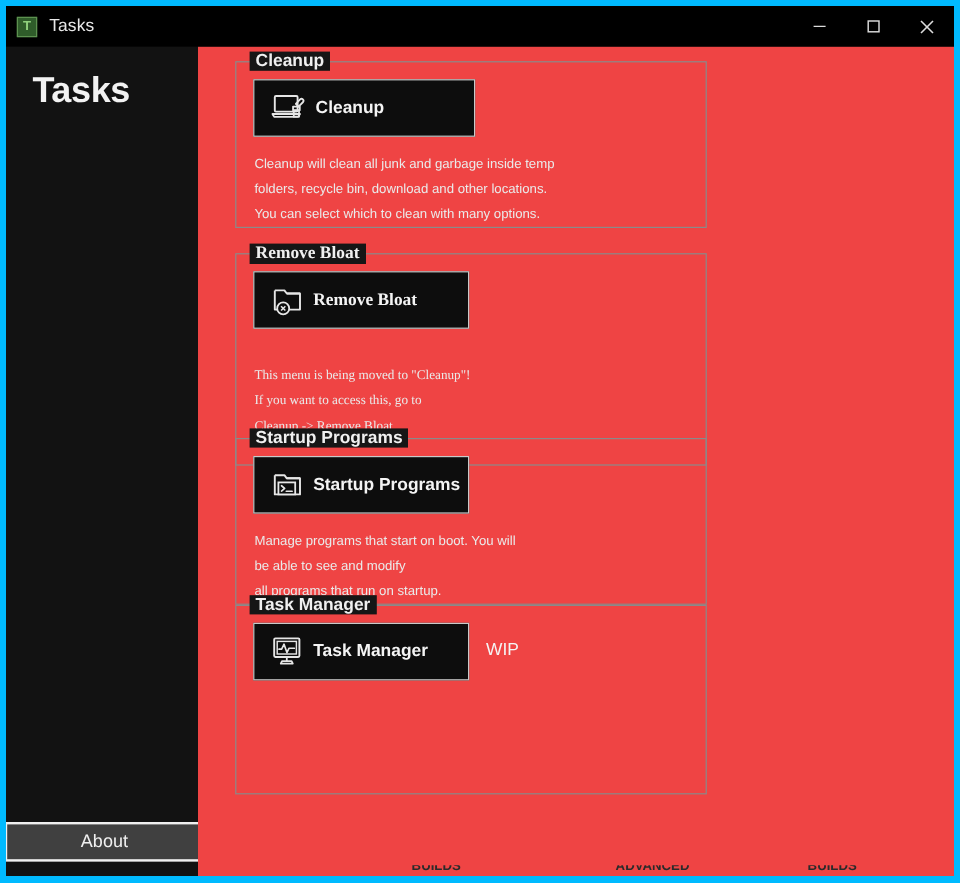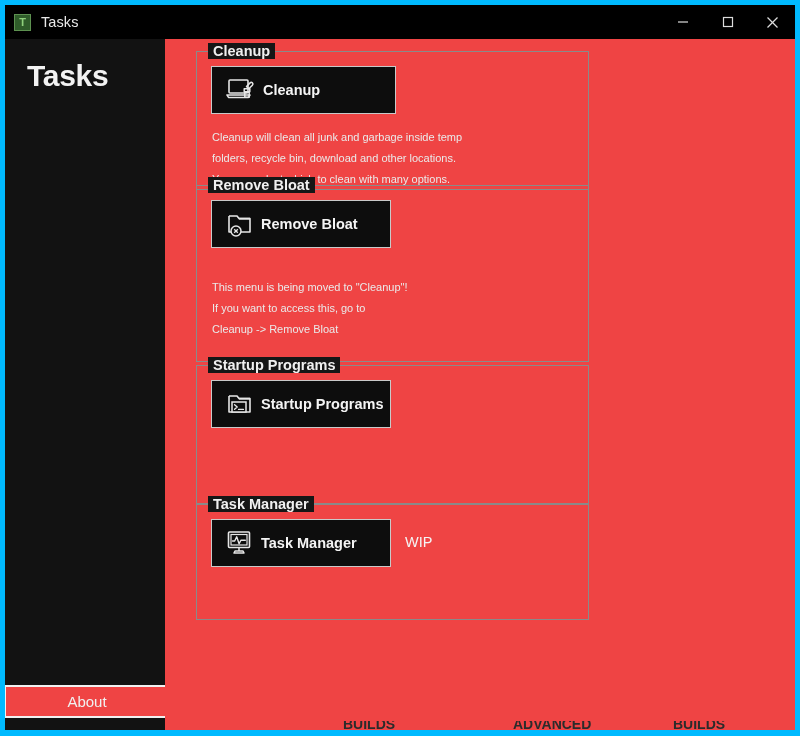--- a/index.html
+++ b/index.html
@@ -104,21 +104,21 @@
     color: #f2f2f2;
     letter-spacing: -0.3px;
   }
 
   #about-button {
     position: absolute;
     left: -1px;
     bottom: 12px;
     width: 166px;
     height: 33px;
-    background: #ef4444;
+    background: #404040;
     border: 2px solid #f0f0f0;
     color: #f0f0f0;
     font-size: 15px;
     display: flex;
     align-items: center;
     justify-content: center;
     cursor: pointer;
   }
 
   #content {
@@ -185,23 +185,23 @@
 
   .wip-badge {
     position: absolute;
     font-size: 14.5px;
     font-weight: normal;
     color: #f4f4f4;
   }
 
   
   #group-cleanup  { top: 12px;  height: 139px; }
-  #group-bloat    { top: 146px; height: 177px; }
+  #group-bloat    { top: 172px; height: 177px; font-family: Liberation Serif, serif; }
   #group-startup  { top: 314px; height: 139px; margin-top: 12px; }
-  #group-taskmgr  { top: 465px; height: 116px; }
+  #group-taskmgr  { top: 465px; height: 158px; }
 
   #desc-cleanup { top: 75px; }
   #desc-bloat   { top: 75px; margin-top: 16px; }
   #desc-startup { top: 75px; }
   #desc-taskmgr { top: 84px; }
 
   #btn-cleanup { width: 185px; }
   #btn-bloat   { width: 180px; }
   #btn-startup { width: 180px; }
   #btn-taskmgr { width: 180px; }
@@ -214,21 +214,21 @@
     left: 160px;
     bottom: 0;
     right: 0;
     height: 9px;
     overflow: hidden;
     pointer-events: none;
   }
   #clipped-strip span {
     position: absolute;
     top: -5px;
-    font-size: 14px;
+    font-size: 11px;
     font-weight: bold;
     color: #2b2b2b;
     white-space: nowrap;
   }
   #clipped-a { left: 18px; }
   #clipped-b { left: 188px; }
   #clipped-c { left: 348px; }
 </style>
 </head>
 <body>
@@ -308,20 +308,23 @@
           <div class="task-button" id="btn-startup">
             <svg class="task-icon" width="32" height="28" viewBox="0 0 32 28">
               <path d="M3 6 h8 l2 2.6 h11" fill="none" stroke="#e6e6e6" stroke-width="1.6" stroke-linejoin="round"></path>
               <path d="M3 6 v16 h21 v-13.4 h-11" fill="none" stroke="#e6e6e6" stroke-width="1.6" stroke-linejoin="round"></path>
               <rect x="6" y="12" width="14" height="10" fill="#0d0d0d" stroke="#e6e6e6" stroke-width="1.5"></rect>
               <path d="M8.6 14.8 l2.6 2.2 l-2.6 2.2" fill="none" stroke="#e6e6e6" stroke-width="1.4" stroke-linecap="round" stroke-linejoin="round"></path>
               <line x1="12.6" y1="19.4" x2="17.4" y2="19.4" stroke="#e6e6e6" stroke-width="1.4" stroke-linecap="round"></line>
             </svg>
             <span class="btn-label">Startup Programs</span>
           </div>
+          <div class="group-desc" id="desc-startup">Manage programs that start on boot. You will
+be able to see and modify
+all programs that run on startup.</div>
         </div>
 
         <div class="group" id="group-taskmgr">
           <div class="group-title">Task Manager</div>
           <div class="task-button" id="btn-taskmgr">
             <svg class="task-icon" width="32" height="30" viewBox="0 0 32 30">
               <rect x="2.5" y="4" width="21" height="15.5" rx="1" fill="none" stroke="#e6e6e6" stroke-width="1.6"></rect>
               <rect x="5" y="6.5" width="16" height="10.5" fill="none" stroke="#e6e6e6" stroke-width="1.2"></rect>
               <path d="M6.5 13 h2.2 l2-4.2 l2.4 7 l1.8 -3.6 h4.4" fill="none" stroke="#e6e6e6" stroke-width="1.4" stroke-linecap="round" stroke-linejoin="round"></path>
               <line x1="13" y1="19.5" x2="13" y2="23" stroke="#e6e6e6" stroke-width="1.5"></line>

